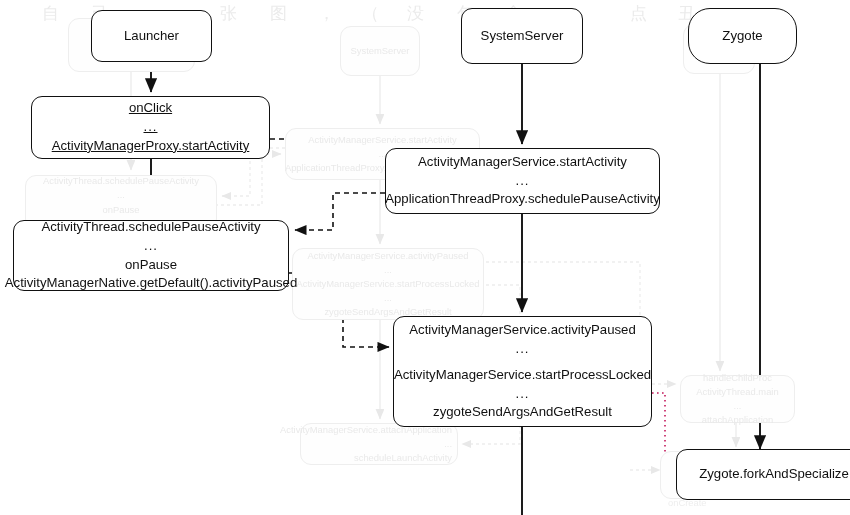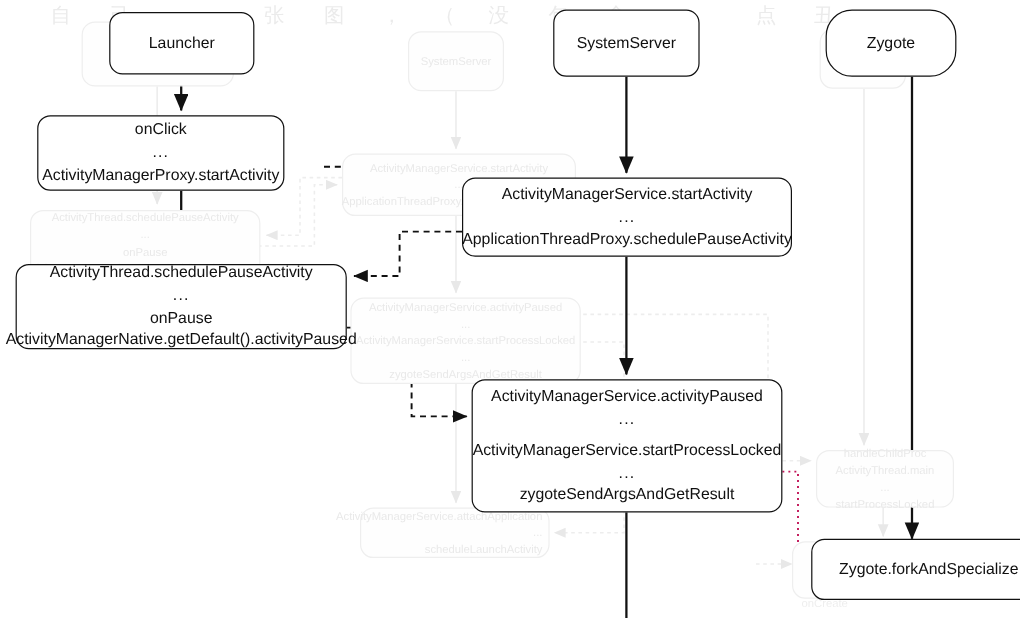--- a/index.html
+++ b/index.html
@@ -136,21 +136,21 @@
   <div class="ghost" style="left:300px; top:423px; width:158px; height:42px;align-items:flex-end;">
     <div class="ln">ActivityManagerService.attachApplication</div>
     <div class="ln">...</div>
     <div class="ln">scheduleLaunchActivity</div>
   </div>
 
   <div class="ghost" style="left:680px; top:375px; width:115px; height:48px;">
     <div class="ln">handleChildProc</div>
     <div class="ln">ActivityThread.main</div>
     <div class="ln">...</div>
-    <div class="ln">startProcessLocked</div>
+    <div class="ln">attachApplication</div>
   </div>
 
   <div class="ghost" style="left:660px; top:451px; width:122px; height:48px;"></div>
 
   <div class="ghost-text" style="left:668px; top:497px;">onCreate</div>
 
   <svg id="svg-layer" viewBox="0 0 850 515">
     <defs>
       <marker id="arrow-dark" markerWidth="9" markerHeight="9" refX="7.2" refY="3.2" orient="auto" markerUnits="strokeWidth">
         <path d="M0,0 L7.6,3.2 L0,6.4 z" fill="#111111"></path>
@@ -204,21 +204,21 @@
   </div>
 
   <div class="node" style="left:461px; top:8px; width:122px; height:56px;">
     <div class="ln">SystemServer</div>
   </div>
 
   <div class="node" style="left:688px; top:8px; width:109px; height:56px;border-radius:22px;">
     <div class="ln">Zygote</div>
   </div>
 
-  <div class="node" style="left:31px; top:96px; width:206px; height:63px;">
+  <div class="node" style="left:31px; top:96px; width:239px; height:63px;text-decoration:underline;">
     <div class="ln">onClick</div>
     <div class="ln dots">...</div>
     <div class="ln">ActivityManagerProxy.startActivity</div>
   </div>
 
   <div class="node" style="left:13px; top:220px; width:276px; height:71px;">
     <div class="ln">ActivityThread.schedulePauseActivity</div>
     <div class="ln dots">...</div>
     <div class="ln">onPause</div>
     <div class="ln">ActivityManagerNative.getDefault().activityPaused</div>

